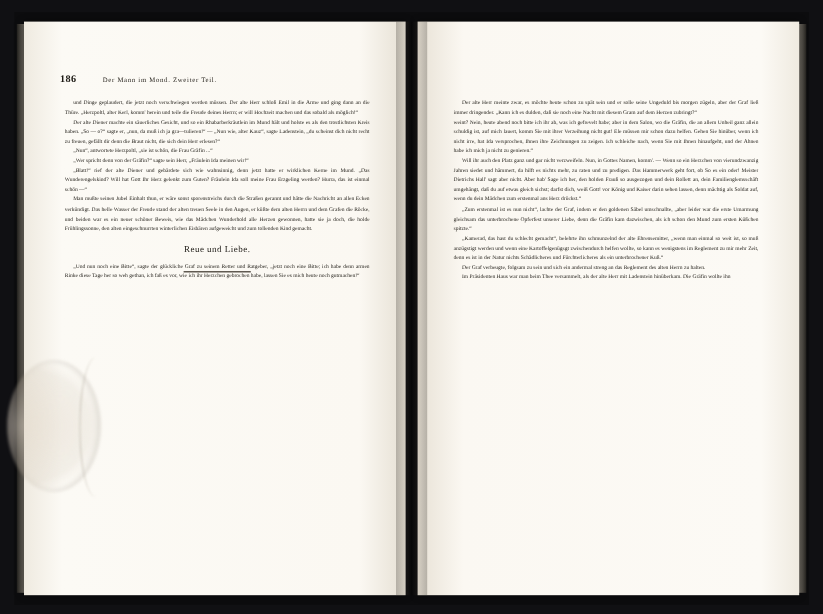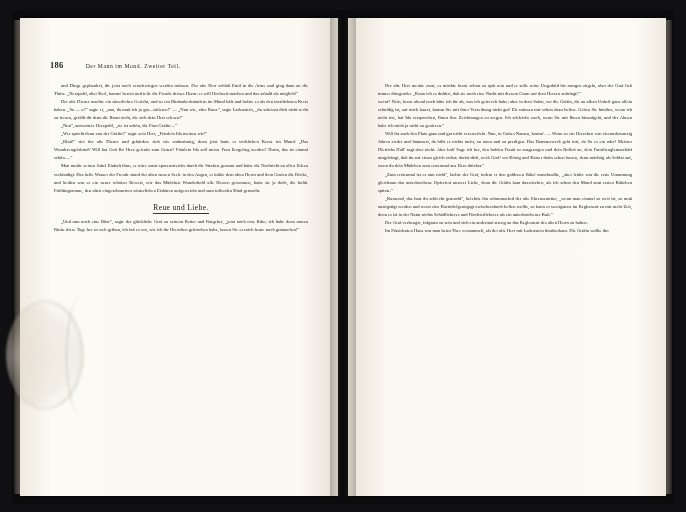--- a/index.html
+++ b/index.html
@@ -114,21 +114,21 @@
   .section-title {
     text-align: center;
     font-size: 7.5px;
     margin: 9px 0 6px 0;
     text-indent: 0;
     letter-spacing: 0.4px;
     color: #1e1b16;
   }
   .section-title span {
     border-bottom: 0.6px solid #3a342a;
-    padding-bottom: 1px;
+    padding-bottom: 14px;
   }
   
   .thumb {
     position: absolute;
     left: -14px;
     top: 282px;
     width: 78px;
     height: 110px;
     border-radius: 50%;
     background: radial-gradient(ellipse at 20% 50%, rgba(225,215,200,0.55), rgba(200,188,170,0.18) 60%, rgba(200,188,170,0) 72%);

